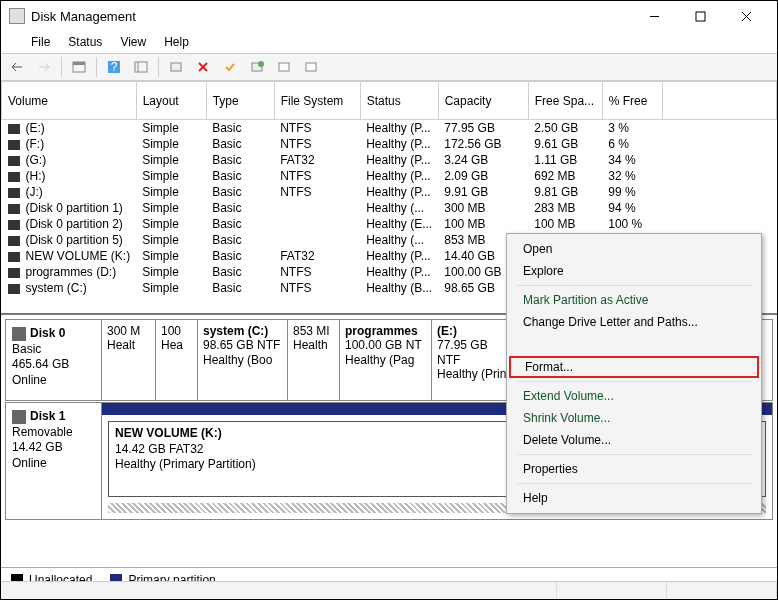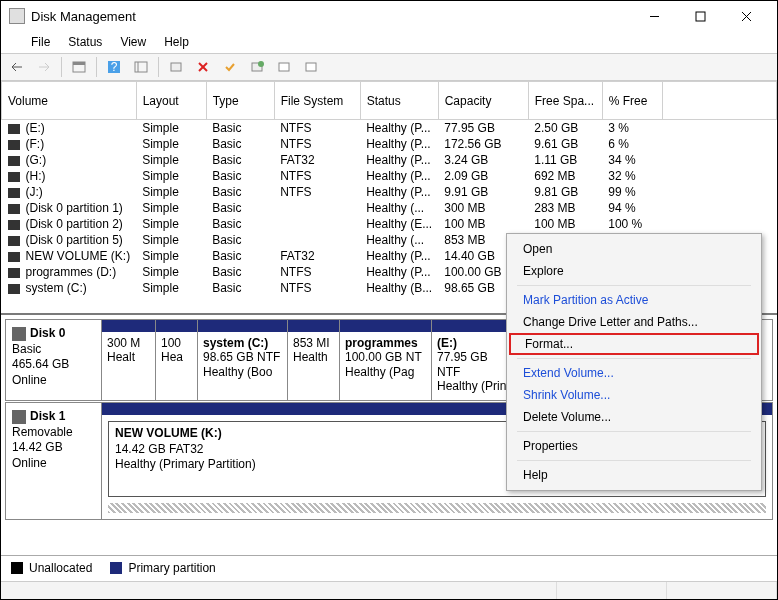--- a/index.html
+++ b/index.html
@@ -19,35 +19,35 @@
   table.vol { width:100%; border-collapse:collapse; }
   table.vol th { text-align:left; font-weight:normal; background:#fff; border:1px solid #d0d0d0; padding:2px 6px; height:38px; position:relative; }
   table.vol td { padding:1px 6px; height:16px; white-space:nowrap; }
   table.vol td.vol-name::before{ content:""; display:inline-block; width:12px; height:10px; background:#333; margin-right:6px; vertical-align:middle; }
   .disk-section { border-top:2px solid #7a7a7a; padding:4px; height:214px; }
   .disk-row { display:flex; border:1px solid #888; margin-bottom:1px; background:#fff; }
   .disk-info { width:96px; border-right:1px solid #888; padding:6px 6px; font-size:11px; line-height:1.3; }
   .disk-info .disk-name { font-weight:bold; display:flex; align-items:center; gap:4px; }
   .disk-info .disk-icon { width:14px;height:14px;display:inline-block;background:#666; }
   .parts { flex:1; display:flex; position:relative; min-height:80px; }
-  .part { border-right:1px solid #888; display:flex; flex-direction:column; overflow:hidden; font-size:11px; line-height:1.2; }
+  .part { border-right:1px solid #888; display:flex; overflow:hidden; font-size:11px; line-height:1.2; }
   .part-top { height:12px; background:#1e2a7a; }
   .part-body { padding:4px 5px; flex:1; }
   .part-body .pname{ font-weight:bold; white-space:nowrap; }
   .disk1-parts-wrap{ flex:1; display:flex; flex-direction:column; }
   .disk1-blue{ height:12px; background:#1e2a7a; }
   .disk1-inner{ flex:1; margin:6px; border:1px solid #555; padding:4px 6px; background:#fff; font-size:11px; line-height:1.3; }
   .disk1-inner .pname{ font-weight:bold; }
   .disk1-hatch{ height:10px; margin:0 6px 6px; background: repeating-linear-gradient(45deg,#bbb,#bbb 2px,#fff 2px,#fff 4px); }
   .context-menu { position:absolute; top:232px; left:505px; width:256px; background:#f4f4f4; border:1px solid #aaa; box-shadow:2px 2px 5px rgba(0,0,0,0.3); padding:4px 2px; z-index:100; }
   .ctx-item { height:22px; display:flex; align-items:center; padding:0 14px; cursor:pointer; color:#000000; }
-  .ctx-item.disabled { color:#1d4ed8; cursor:default; }
+  .ctx-item.disabled { color:#14532d; cursor:default; }
   .ctx-sep { height:1px; background:#ddd; margin:3px 8px; }
-  .ctx-item.highlight { border:2px solid #d22; }
-  .legend { position:absolute; bottom:20px; left:0; right:0; height:24px; border-top:1px solid #aaa; display:flex; align-items:center; padding:8px 10px; gap:18px; font-size:12px; background:#fff; }
+  .ctx-item.highlight { border:2px solid #d22;margin-top:23px; }
+  .legend { position:absolute; bottom:8px; left:0; right:0; height:24px; border-top:1px solid #aaa; display:flex; align-items:center; padding:8px 10px; gap:18px; font-size:12px; background:#fff; }
   .legend-sw { width:12px;height:12px;display:inline-block;margin-right:6px;vertical-align:middle; }
   .sw-black{ background:#000; } .sw-blue{ background:#1e2a7a; }
   .statusbar { position:absolute; bottom:0; left:0; right:0; height:18px; border-top:1px solid #ccc; display:flex; background:#f4f4f4; }
   .sb-cell{ flex:1; border-right:1px solid #ddd; }
 </style>
 </head>
 <body>
 
 <div class="titlebar">
   <span class="title-icon"></span>

